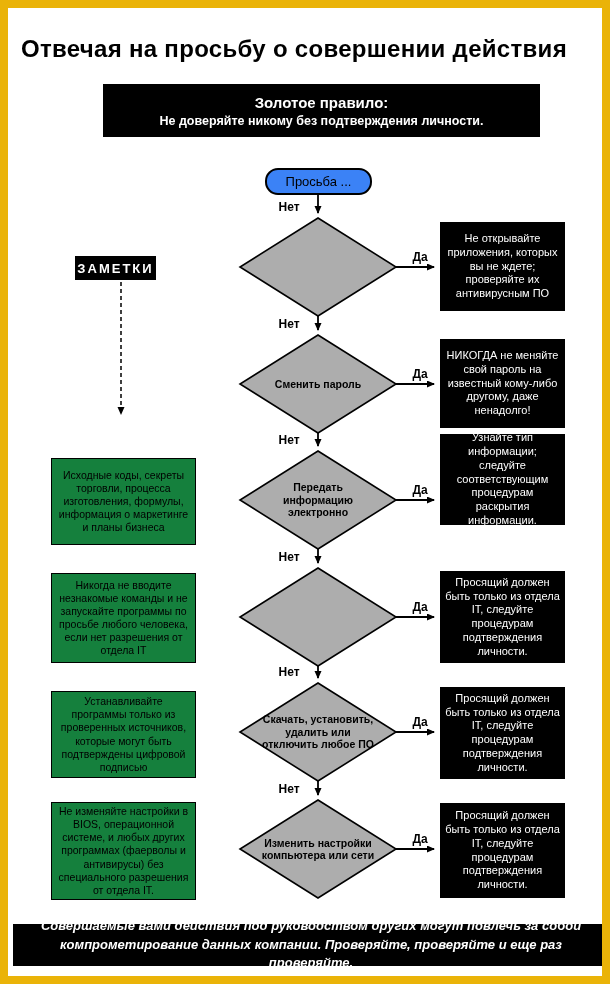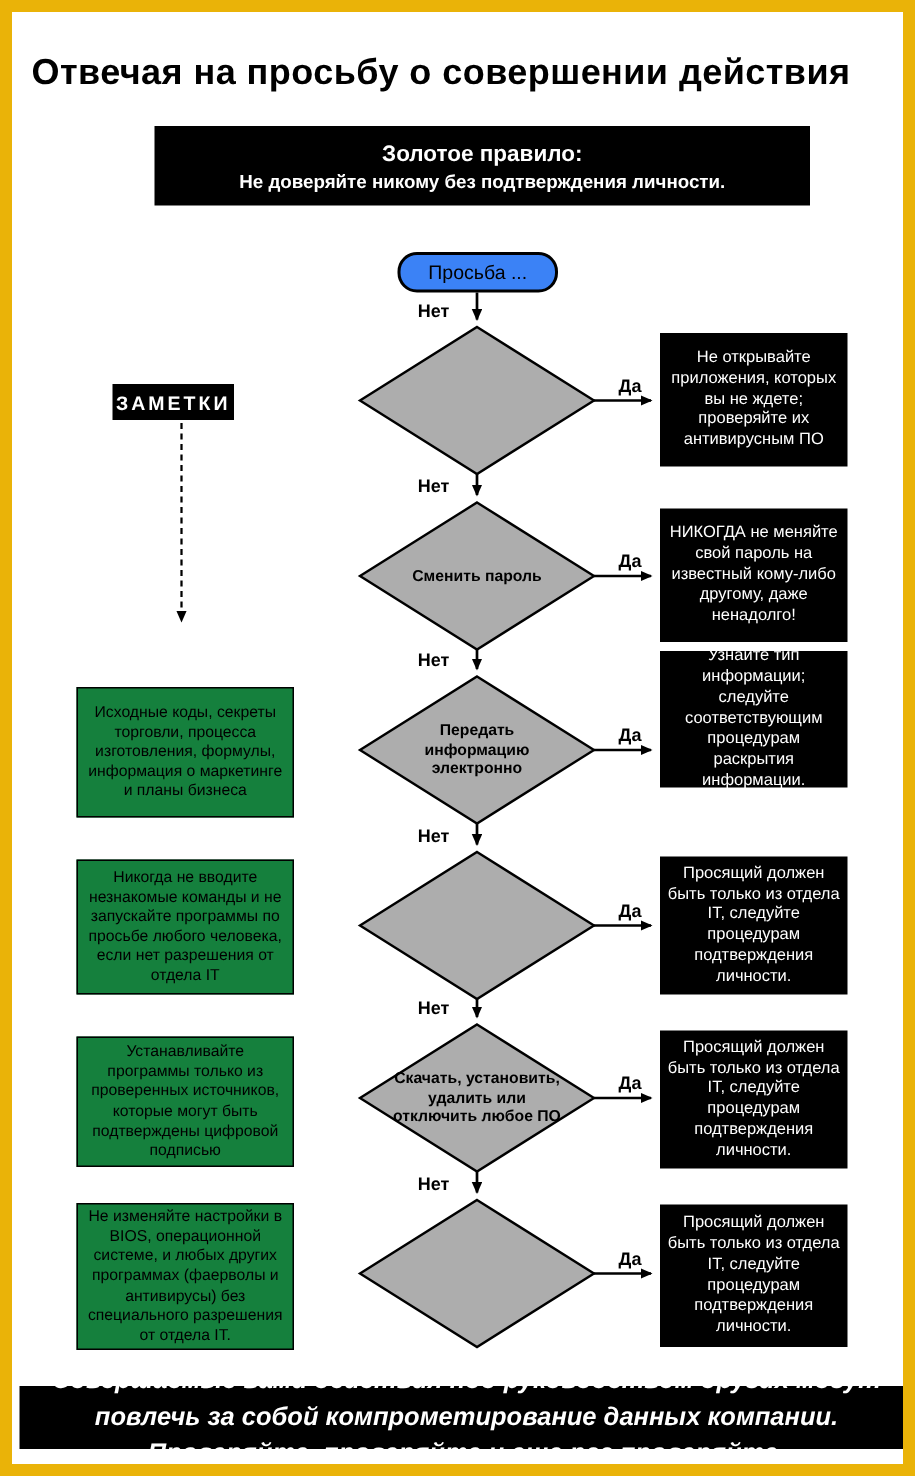--- a/index.html
+++ b/index.html
@@ -36,21 +36,21 @@
   .a4{top:563px;height:92px;} .a5{top:679px;height:92px;} .a6{top:795px;height:95px;}
 
   .noteshdr { position:absolute; left:67px; top:248px; width:81px; height:24px; background:#000; color:#fff;
               font-weight:bold; font-size:13px; letter-spacing:2px; display:flex; align-items:center; justify-content:center; }
 
   .note { position:absolute; left:43px; width:145px; background:#15803d; border:1.5px solid #000; font-size:10.5px;
           text-align:center; display:flex; align-items:center; justify-content:center; padding:4px 5px; line-height:1.25; }
   .nb1{top:450px;height:87px;} .nb2{top:565px;height:90px;} .nb3{top:683px;height:87px;} .nb4{top:794px;height:98px;}
 
   .footer { position:absolute; left:5px; top:916px; width:596px; height:42px; background:#000; color:#fff;
-            font-size:17px; font-weight:bold; font-style:italic; text-align:center; display:flex; align-items:center;
+            font-size:13px; font-weight:bold; font-style:italic; text-align:center; display:flex; align-items:center;
             justify-content:center; padding:2px 14px; line-height:1.45; }
 </style>
 </head>
 <body>
 
 <div class="page">
 
   <div class="title">Отвечая на просьбу о совершении действия</div>
 
   <div class="golden">
@@ -93,20 +93,21 @@
 
   <div class="noteshdr">ЗАМЕТКИ</div>
   <div class="note nb1">Исходные коды, секреты торговли, процесса изготовления, формулы, информация о маркетинге и планы бизнеса</div>
   <div class="note nb2">Никогда не вводите незнакомые команды и не запускайте программы по просьбе любого человека, если нет разрешения от отдела IT</div>
   <div class="note nb3">Устанавливайте программы только из проверенных источников, которые могут быть подтверждены цифровой подписью</div>
   <div class="note nb4">Не изменяйте настройки в BIOS, операционной системе, и любых других программах (фаерволы и антивирусы) без специального разрешения от отдела IT.</div>
 
   <div class="dlabel d2">Сменить пароль</div>
   <div class="dlabel d3">Передать информацию электронно</div>
   <div class="dlabel d5">Скачать, установить, удалить или отключить любое ПО</div>
+  <div class="dlabel d6">Изменить настройки компьютера или сети</div>
 
   <div class="no n1">Нет</div>
   <div class="no n2">Нет</div>
   <div class="no n3">Нет</div>
   <div class="no n4">Нет</div>
   <div class="no n5">Нет</div>
   <div class="no n6">Нет</div>
 
   <div class="yes y1">Да</div>
   <div class="yes y2">Да</div>

